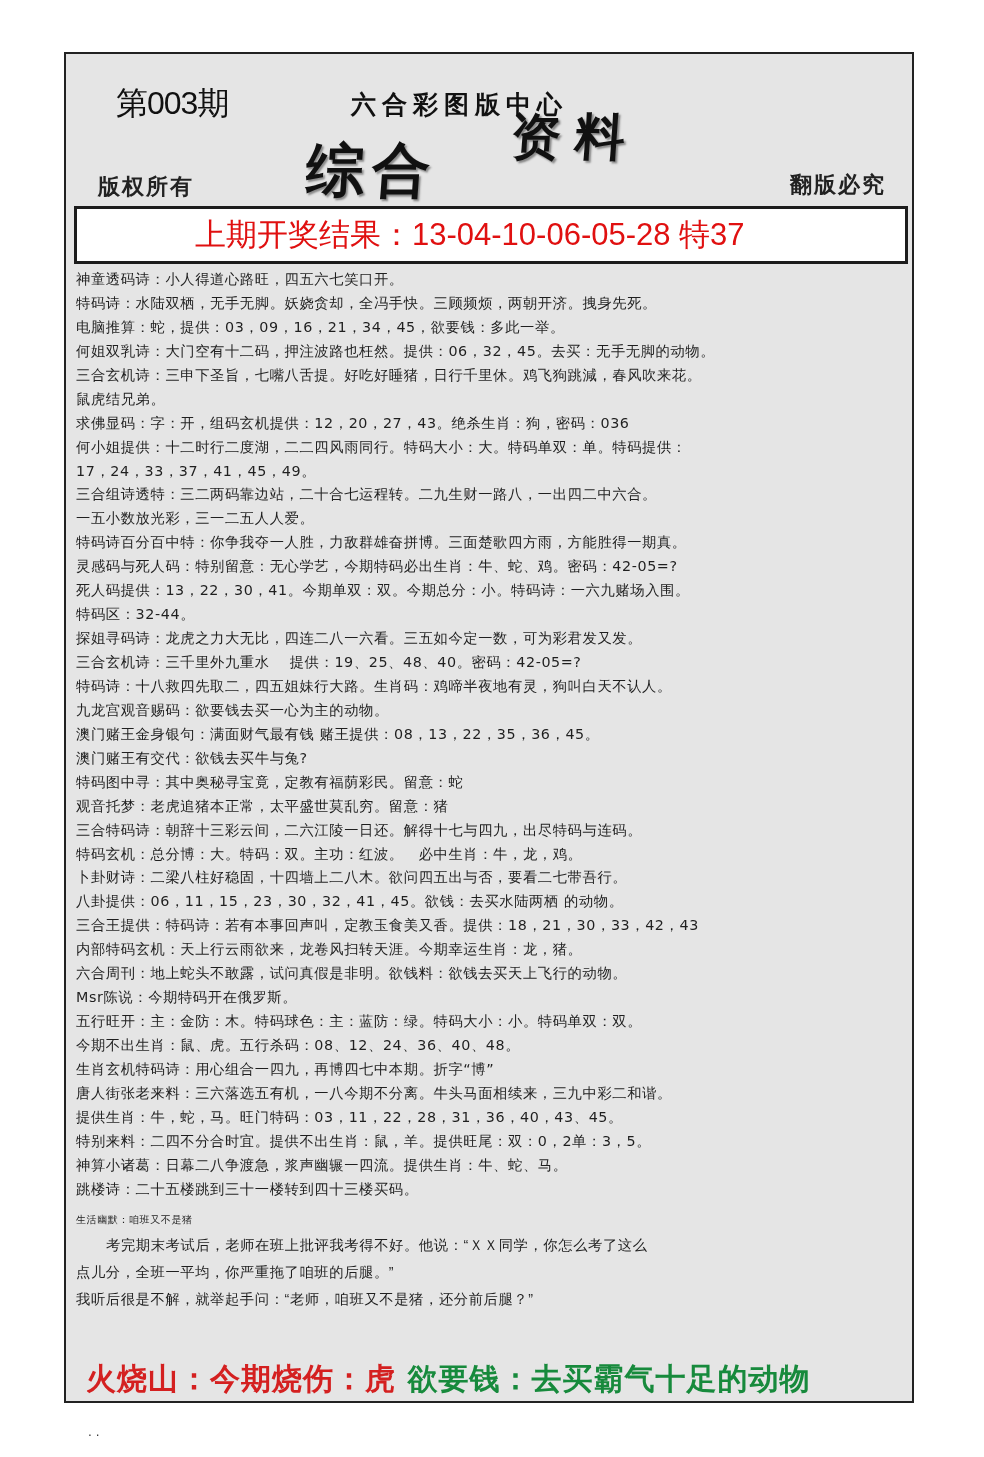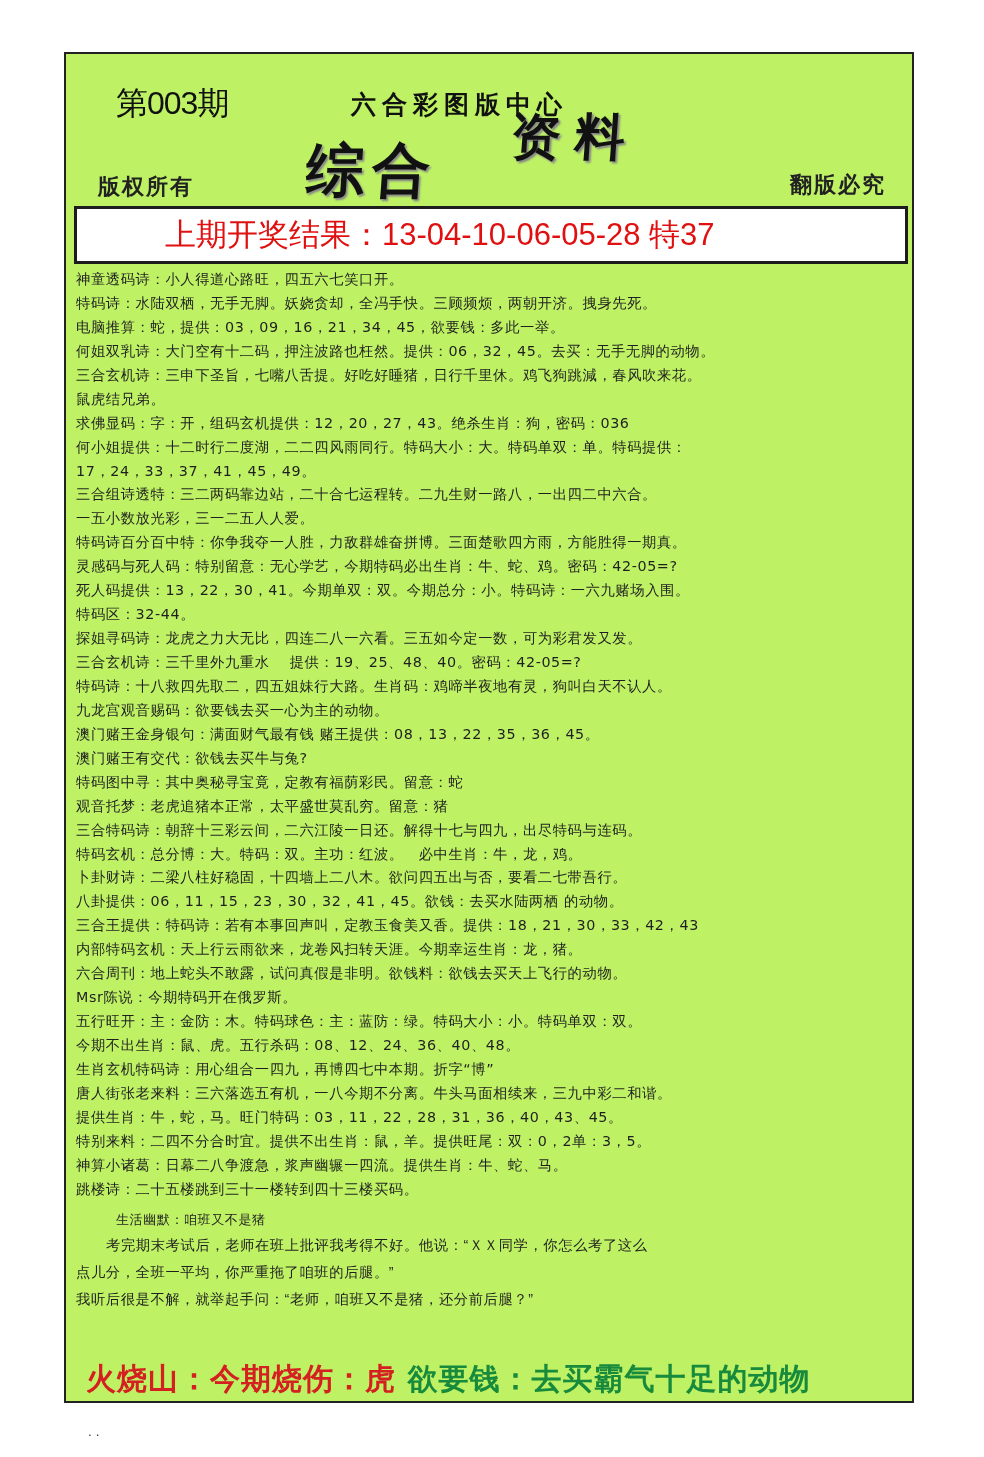--- a/index.html
+++ b/index.html
@@ -1,36 +1,36 @@
 <!DOCTYPE html>
 <html><head>
 <meta charset="utf-8">
 <style>
   html, body { margin: 0; padding: 0; background: #ffffff; }
   body { width: 984px; height: 1457px; position: relative; overflow: hidden;
          font-family: "DejaVu Sans", sans-serif; color: #1a1a1a; }
   .frame { position: absolute; left: 64px; top: 52px; width: 850px; height: 1351px;
-           border: 2px solid #222; box-sizing: border-box; background: #bef264; }
+           border: 2px solid #222; box-sizing: border-box; background: #e5e5e5; }
   .issue { position: absolute; left: 50px; top: 28px; font-family: "Liberation Sans", sans-serif;
            font-size: 32px; color: #111; letter-spacing: -1px; }
   .center-title { position: absolute; left: 285px; top: 10px; font-family: Liberation Mono, monospace;
            font-size: 25px; font-weight: bold; color: #111; letter-spacing: 6px; margin-top: 24px; }
   .big1 { position: absolute; left: 240px; top: 78px; font-family: "DejaVu Serif", serif;
           font-size: 58px; font-weight: bold; color: #111; letter-spacing: 8px;
           text-shadow: 2px 2px 2px #888; transform: skewX(-4deg); }
   .big2 { position: absolute; left: 445px; top: 50px; font-family: "DejaVu Serif", serif;
           font-size: 50px; font-weight: bold; color: #111; letter-spacing: 14px;
           text-shadow: 2px 2px 2px #888; transform: skewX(-4deg); }
   .copyright-left { position: absolute; left: 32px; top: 118px; font-family: "DejaVu Serif", serif;
           font-size: 22px; font-weight: bold; color: #222; letter-spacing: 2px; }
   .copyright-right { position: absolute; right: 26px; top: 116px; font-family: "DejaVu Serif", serif;
           font-size: 22px; font-weight: bold; color: #222; letter-spacing: 2px; }
   .result-box { position: absolute; left: 8px; top: 152px; width: 834px; height: 58px;
           border: 3px solid #1c1c1c; box-sizing: border-box; background: #fff;
-          display: flex; align-items: center; padding-left: 88px; }
+          display: flex; align-items: center; padding-left: 118px; }
   .result-label, .result-value { font-family: "Liberation Sans", sans-serif; font-size: 31px; color: #e01010; }
   .lines { position: absolute; left: 10px; top: 214px; width: 830px; }
   .line { font-family: "DejaVu Sans", sans-serif; font-size: 14.3px; line-height: 23.95px;
           height: 23.95px; white-space: nowrap; color: #1f1f1f; letter-spacing: 0.6px; }
   .line.gap { margin-top: 6px; }
   .story { font-family: Liberation Sans, sans-serif; font-size: 14.3px; line-height: 27px;
            white-space: nowrap; color: #1f1f1f; letter-spacing: 0.6px; }
   .story.indent { padding-left: 30px; }
   .bottom-banner { position: absolute; left: 20px; top: 1305px; font-family: "DejaVu Serif", serif;
            font-size: 30px; font-weight: bold; white-space: nowrap; letter-spacing: 1px; }
@@ -88,21 +88,21 @@
     <div class="line">Msr陈说：今期特码开在俄罗斯。</div>
     <div class="line">五行旺开：主：金防：木。特码球色：主：蓝防：绿。特码大小：小。特码单双：双。</div>
     <div class="line">今期不出生肖：鼠、虎。五行杀码：08、12、24、36、40、48。</div>
     <div class="line">生肖玄机特码诗：用心组合一四九，再博四七中本期。折字“博”</div>
     <div class="line">唐人街张老来料：三六落选五有机，一八今期不分离。牛头马面相续来，三九中彩二和谐。</div>
     <div class="line">提供生肖：牛，蛇，马。旺门特码：03，11，22，28，31，36，40，43、45。</div>
     <div class="line">特别来料：二四不分合时宜。提供不出生肖：鼠，羊。提供旺尾：双：0，2单：3，5。</div>
     <div class="line">神算小诸葛：日幕二八争渡急，浆声幽辗一四流。提供生肖：牛、蛇、马。</div>
     <div class="line">跳楼诗：二十五楼跳到三十一楼转到四十三楼买码。</div>
 
-    <div class="line gap" style="font-size:13px;margin-left:40px;">生活幽默：咱班又不是猪</div>
+    <div class="line gap" style="font-size:10px;">生活幽默：咱班又不是猪</div>
     <div class="story indent">考完期末考试后，老师在班上批评我考得不好。他说：“ＸＸ同学，你怎么考了这么</div>
     <div class="story">点儿分，全班一平均，你严重拖了咱班的后腿。”</div>
     <div class="story">我听后很是不解，就举起手问：“老师，咱班又不是猪，还分前后腿？”</div>
   </div>
 
   <div class="bottom-banner">
     <span class="red">火烧山：今期烧伤：虎</span>
     <span class="green">欲要钱：去买霸气十足的动物</span>
   </div>
 </div>

